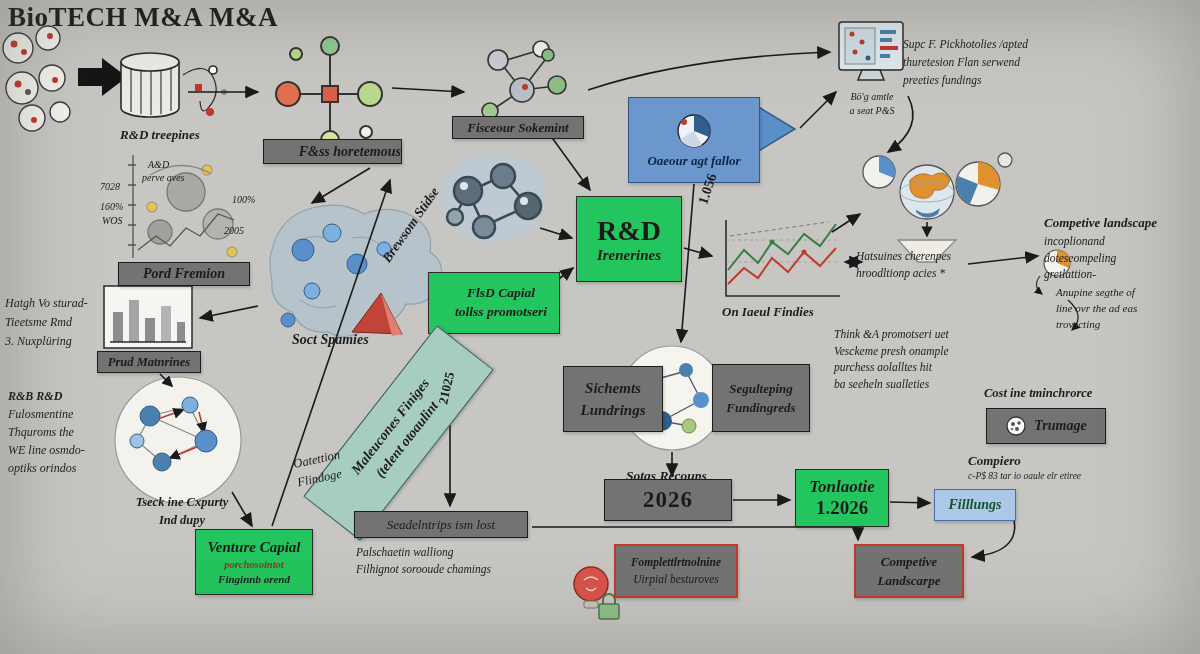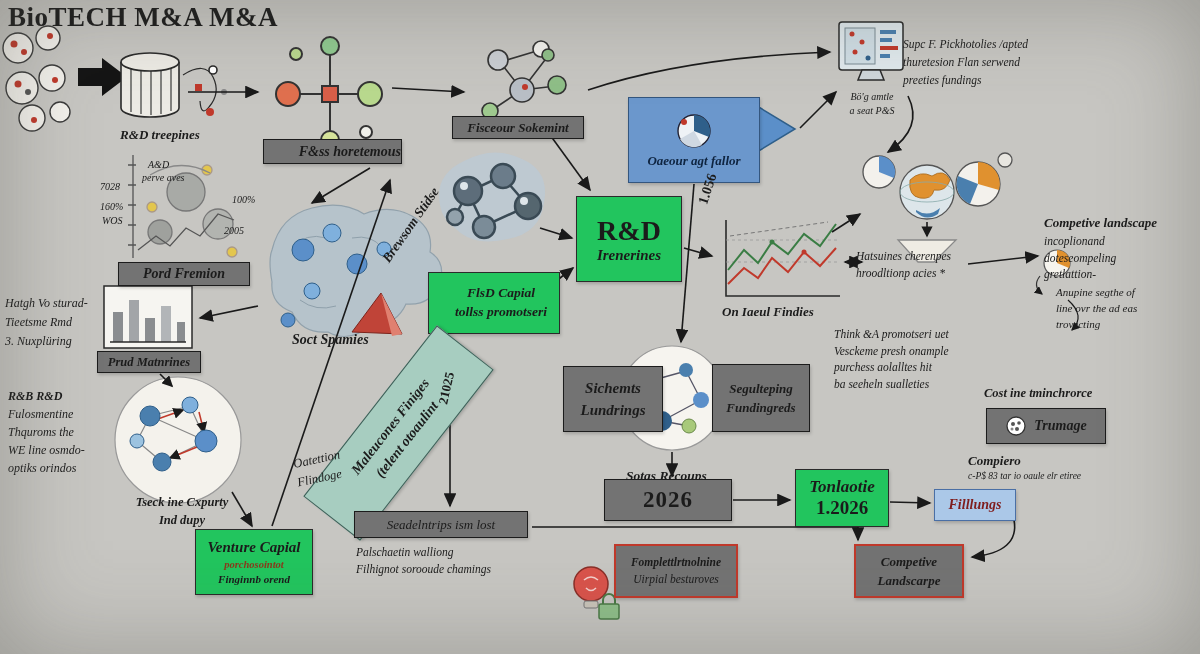--- a/index.html
+++ b/index.html
@@ -9,21 +9,21 @@
           box-shadow:inset 0 0 95px rgba(80,78,70,.38);}
   #art{position:absolute;left:0;top:0;z-index:1;}
   .el{position:absolute;z-index:2;}
   .lbl{font-style:italic;line-height:1.4;}
   .bold{font-weight:bold;}
   .box{background:#737373;border:1.6px solid #1c1c1c;display:flex;flex-direction:column;
        align-items:center;justify-content:center;text-align:center;font-weight:bold;
        font-style:italic;box-shadow:1px 2px 3px rgba(0,0,0,.18);}
   .orange{background:#22c55e;border-color:#2b2b2b;}
   .blue{background:#6b97cc;border-color:#34567e;color:#0e2440;}
-  .lightblue{background:#abc8e8;border-color:#4a6fa5;color:#7f1d1d;}
+  .lightblue{background:#abc8e8;border-color:#4a6fa5;color:#14532d;}
   .teal{background:#a7cdc0;border-color:#3f5f58;}
   .redborder{border:2px solid #c0392b;}
   .ln{display:block;}
   .center{text-align:center;}
 </style>
 </head>
 <body>
 
 <div id="canvas">
 

